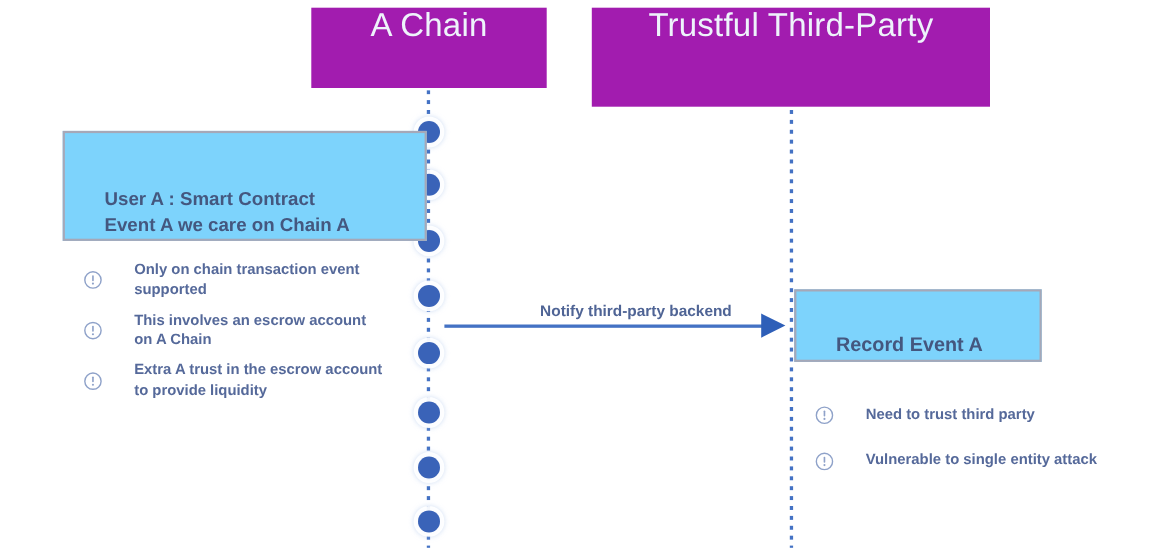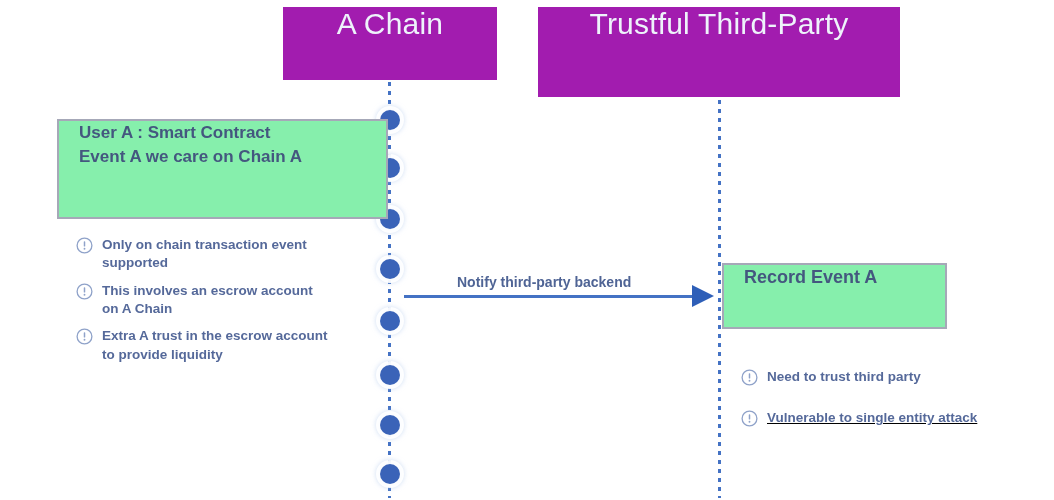--- a/index.html
+++ b/index.html
@@ -50,44 +50,46 @@
     width: 20px;
     height: 20px;
     border-radius: 50%;
     background: #3a63b8;
     box-shadow: 0 0 0 4px rgba(255,255,255,0.92), 0 0 5px 4px rgba(170,195,235,0.55);
   }
 
   
   .note-box {
     position: absolute;
-    background: #86efac;
+    background: #7dd3fc;
     border: 2px solid #a6a8b8;
     box-sizing: border-box;
     display: flex;
-    align-items: flex-start;
+    align-items: flex-end;
+    padding-left: 16px;
   }
   .note-text {
     color: #44577f;
     font-size: 17px;
     font-weight: bold;
     line-height: 1.42;
     padding-left: 20px;
     white-space: pre-line;
   }
   .note-text.single { font-size: 18px; }
 
   
   .bullet-list {
     position: absolute;
   }
   .bullet-item {
     display: flex;
-    align-items: flex-start;
+    align-items: center;
     margin-bottom: 9px;
+    gap: 20px;
   }
   .warn-icon {
     flex: 0 0 auto;
     width: 17px;
     height: 17px;
     margin-top: 1px;
     margin-right: 9px;
   }
   .warn-icon svg { display: block; }
   .bullet-text {
@@ -111,20 +113,21 @@
     border-top: 11px solid transparent;
     border-bottom: 11px solid transparent;
     border-left: 22px solid #2e5fb8;
   }
   .msg-label {
     position: absolute;
     color: #4f6495;
     font-size: 14px;
     font-weight: bold;
     white-space: nowrap;
+    margin-left: 34px;
   }
 </style>
 </head>
 <body>
 
 <div id="canvas">
 
   <div class="lifeline" style="left:388px; top:82px; height:416px;"></div>
   <div class="lifeline" style="left:718px; top:82px; height:416px;"></div>
 
@@ -204,21 +207,21 @@
       <span class="warn-icon">
         <svg width="17" height="17" viewBox="0 0 17 17">
           <circle cx="8.5" cy="8.5" r="7.4" fill="none" stroke="#8fa2c9" stroke-width="1.3"></circle>
           <rect x="7.75" y="4.2" width="1.5" height="5.4" rx="0.7" fill="#8fa2c9"></rect>
           <circle cx="8.5" cy="11.8" r="0.95" fill="#8fa2c9"></circle>
         </svg>
       </span>
       <span class="bullet-text">Need to trust third party</span>
     </div>
 
-    <div class="bullet-item" style="margin-top:23px;text-decoration:underline;">
+    <div class="bullet-item" style="margin-top:23px;">
       <span class="warn-icon">
         <svg width="17" height="17" viewBox="0 0 17 17">
           <circle cx="8.5" cy="8.5" r="7.4" fill="none" stroke="#8fa2c9" stroke-width="1.3"></circle>
           <rect x="7.75" y="4.2" width="1.5" height="5.4" rx="0.7" fill="#8fa2c9"></rect>
           <circle cx="8.5" cy="11.8" r="0.95" fill="#8fa2c9"></circle>
         </svg>
       </span>
       <span class="bullet-text">Vulnerable to single entity attack</span>
     </div>
   </div>

